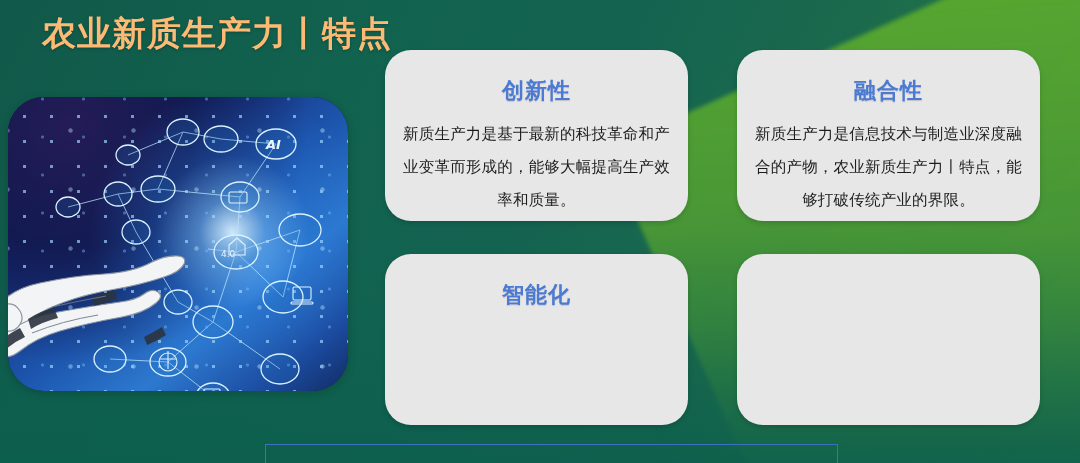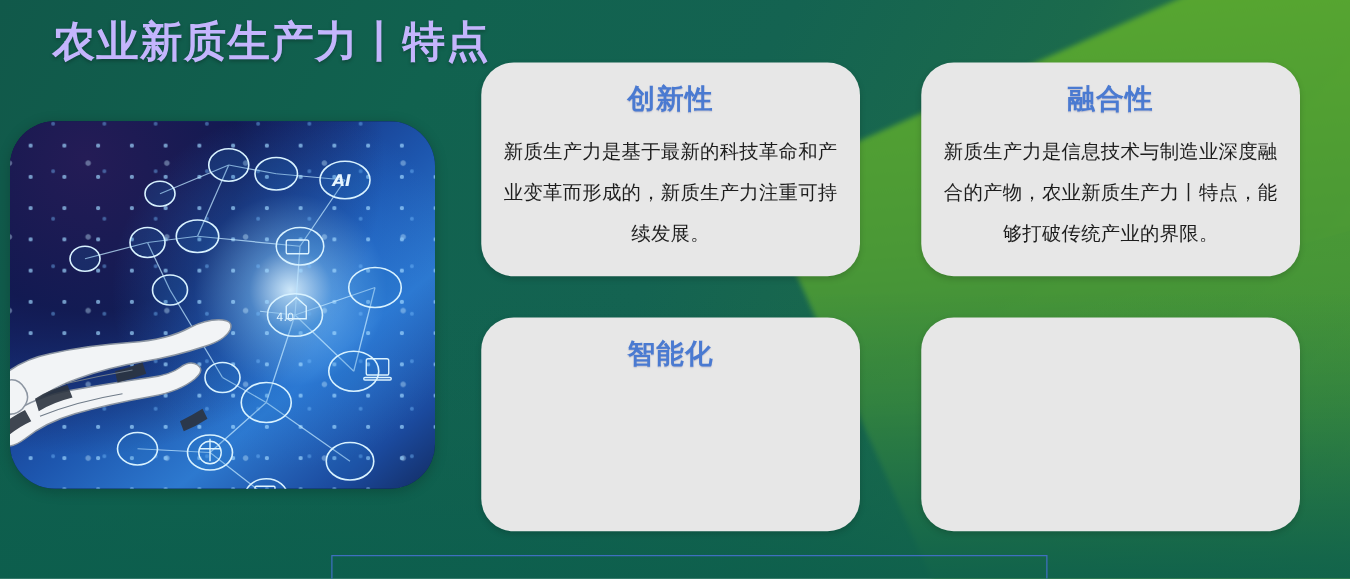--- a/index.html
+++ b/index.html
@@ -56,21 +56,21 @@
     background: linear-gradient(0deg, rgba(12,94,77,0.85) 0%, rgba(13,96,78,0.25) 60%, rgba(13,96,78,0) 100%);
   }
 
   
   .title {
     position: absolute;
     left: 42px;
     top: 11px;
     font-size: 34px;
     font-weight: bold;
-    color: #c4b5fd;
+    color: #fdba74;
     letter-spacing: 1px;
     white-space: nowrap;
     text-shadow: 0 1px 3px rgba(0,0,0,0.25);
     font-family: Liberation Mono, monospace;
   }
 
   
   .photo {
     position: absolute;
     left: 8px;
@@ -125,21 +125,21 @@
     grid-template-rows: 171px 171px;
     gap: 33px 49px;
   }
   .card {
     background: #e7e7e7;
     border-radius: 26px;
     box-shadow: 0 2px 5px rgba(0,0,0,0.16);
     display: flex;
     flex-direction: column;
     align-items: center;
-    padding: 14px 18px 10px 18px;
+    padding: 26px 18px 10px 18px;
     box-sizing: border-box;
   }
   .card-title {
     font-size: 22px;
     font-weight: bold;
     color: #4a7ad1;
     letter-spacing: 1px;
     margin-bottom: 11px;
     text-shadow: 0 1px 1px rgba(120,120,160,0.35);
   }
@@ -256,21 +256,21 @@
       <g fill="none" stroke="#6f7b88" stroke-width="0.9">
         <path d="M60 92 q26 -6 54 -11"></path>
         <path d="M40 118 q30 -12 66 -18"></path>
       </g>
     </svg>
   </div>
 
   <div class="cards">
     <div class="card">
       <div class="card-title">创新性</div>
-      <div class="card-body">新质生产力是基于最新的科技革命和产业变革而形成的，新质生产力注重可持续发展。</div>
+      <div class="card-body">新质生产力是基于最新的科技革命和产业变革而形成的，能够大幅提高生产效率和质量。</div>
     </div>
     <div class="card">
       <div class="card-title">融合性</div>
       <div class="card-body">新质生产力是信息技术与制造业深度融合的产物，农业新质生产力丨特点，能够打破传统产业的界限。</div>
     </div>
     <div class="card">
       <div class="card-title">智能化</div>
     </div>
     <div class="card">
     </div>

